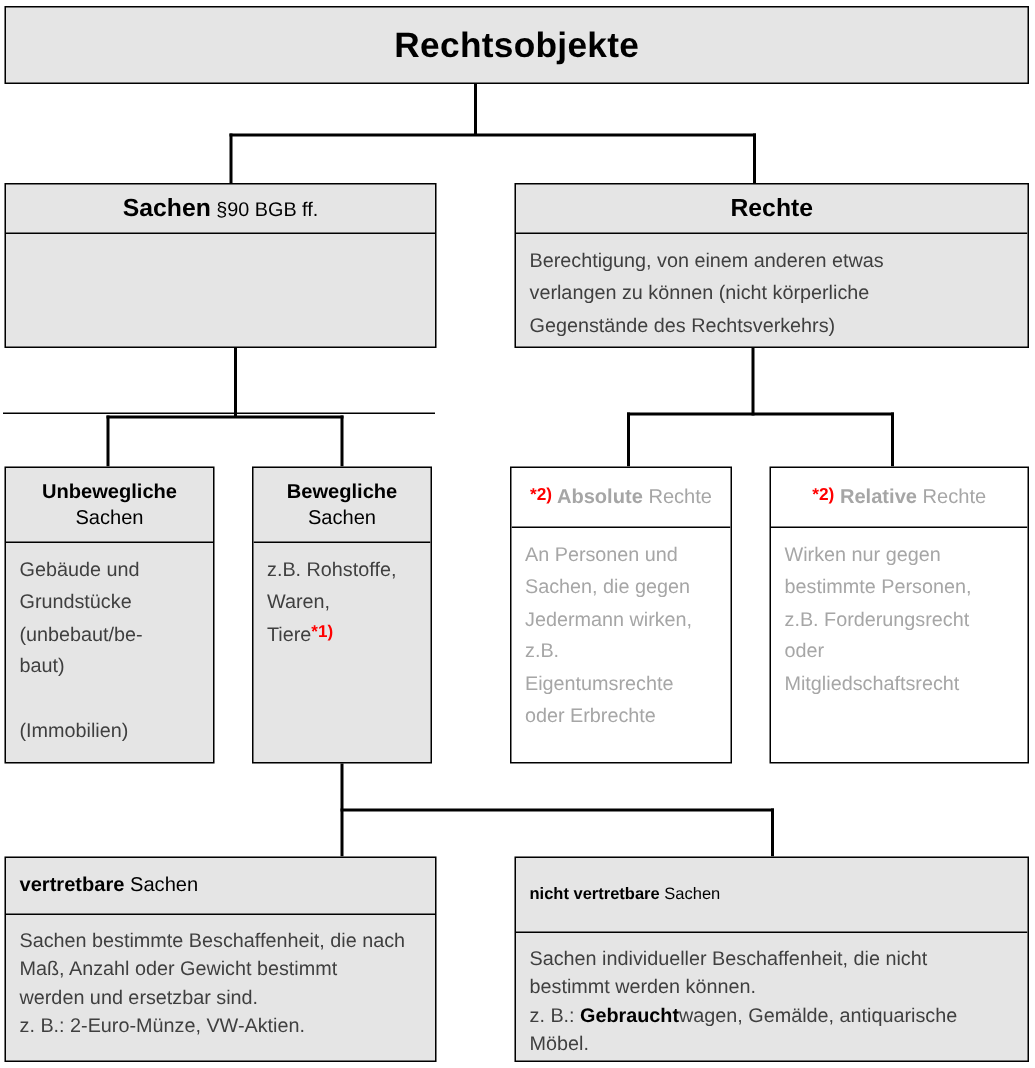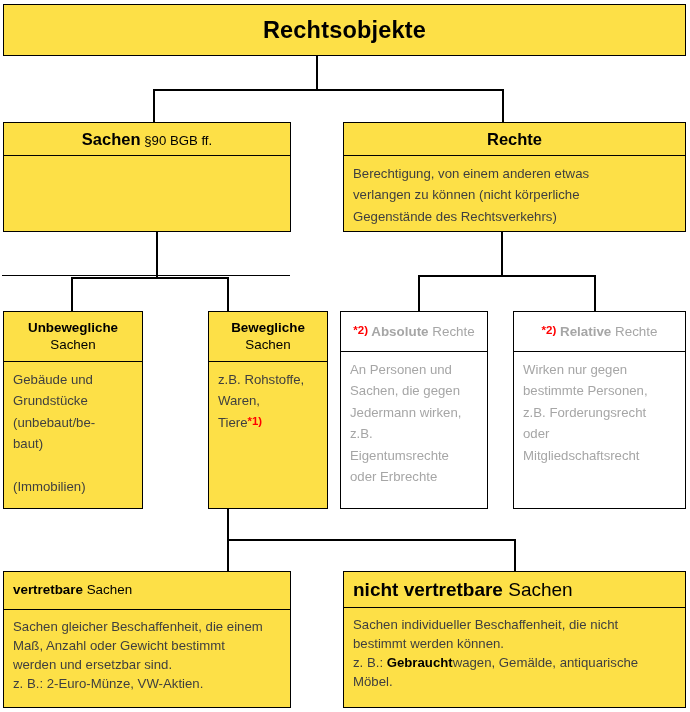--- a/index.html
+++ b/index.html
@@ -18,21 +18,21 @@
   #diagram {
     position: absolute;
     left: 0; top: 0;
     width: 690px;
     height: 712px;
   }
   .box {
     position: absolute;
     box-sizing: border-box;
     border: 1.4px solid #000000;
-    background: #fde047;
+    background: #e5e5e5;
     overflow: hidden;
   }
   .box.plain {
     background: #ffffff;
   }
   .hdr {
     box-sizing: border-box;
     border-bottom: 1.4px solid #000000;
     display: flex;
     align-items: center;
@@ -70,35 +70,35 @@
 
   
   #sachen-box { left: 3px; top: 122px; width: 288px; height: 110px; }
   #sachen-box .hdr { height: 33px; font-size: 16.5px; color: #000; }
   #rechte-box { left: 343px; top: 122px; width: 343px; height: 110px; }
   #rechte-box .hdr { height: 33px; font-size: 16.5px; color: #000; }
 
   
   #unbeweglich-box { left: 3px; top: 311px; width: 140px; height: 198px; }
   #unbeweglich-box .hdr { height: 50px; font-size: 13.4px; flex-direction: column; color: #000; }
-  #beweglich-box { left: 168px; top: 311px; width: 120px; height: 198px; margin-left: 40px; }
+  #beweglich-box { left: 168px; top: 311px; width: 120px; height: 198px; }
   #beweglich-box .hdr { height: 50px; font-size: 13.4px; flex-direction: column; color: #000; }
   #absolute-box { left: 340px; top: 311px; width: 148px; height: 198px; }
   #absolute-box .hdr { height: 40px; font-size: 13.4px; justify-content: center; }
   #relative-box { left: 513px; top: 311px; width: 173px; height: 198px; }
   #relative-box .hdr { height: 40px; font-size: 13.4px; text-align: center; }
   .muted { color: #a6a6a6; }
   .muted-b { color: #a6a6a6; font-weight: bold; }
   .redmark { color: #ff0000; font-weight: bold; font-size: 0.86em; vertical-align: 0.18em; }
 
   
   #vertretbar-box { left: 3px; top: 571px; width: 288px; height: 137px; }
   #vertretbar-box .hdr { height: 38px; font-size: 13.4px; color: #000; }
   #nichtvertretbar-box { left: 343px; top: 571px; width: 343px; height: 137px; }
-  #nichtvertretbar-box .hdr { height: 36px; font-size: 19px; color: #000; }
+  #nichtvertretbar-box .hdr { height: 50px; font-size: 11px; color: #000; }
 
   b.blk { color: #000000; font-weight: bold; }
 
   
   .ln {
     position: absolute;
     background: #000000;
   }
   .ln.v { width: 2.2px; }
   .ln.h { height: 2.2px; }
@@ -203,21 +203,21 @@
 
   <div class="ln v" style="left:226.8px; top:509px; height:62px;"></div>
   <div class="ln h" style="left:226.8px; top:539px; width:289px;"></div>
   <div class="ln v" style="left:513.8px; top:539px; height:32px;"></div>
 
   <div class="box" id="vertretbar-box">
     <div class="hdr left">
       <span><b class="blk">vertretbare</b><span> Sachen</span></span>
     </div>
     <div class="body-txt tight">
-      <div>Sachen gleicher Beschaffenheit, die einem</div>
+      <div>Sachen bestimmte Beschaffenheit, die nach</div>
       <div>Maß, Anzahl oder Gewicht bestimmt</div>
       <div>werden und ersetzbar sind.</div>
       <div>z. B.: 2-Euro-Münze, VW-Aktien.</div>
     </div>
   </div>
 
   <div class="box" id="nichtvertretbar-box">
     <div class="hdr left">
       <span><b class="blk">nicht vertretbare</b><span> Sachen</span></span>
     </div>

